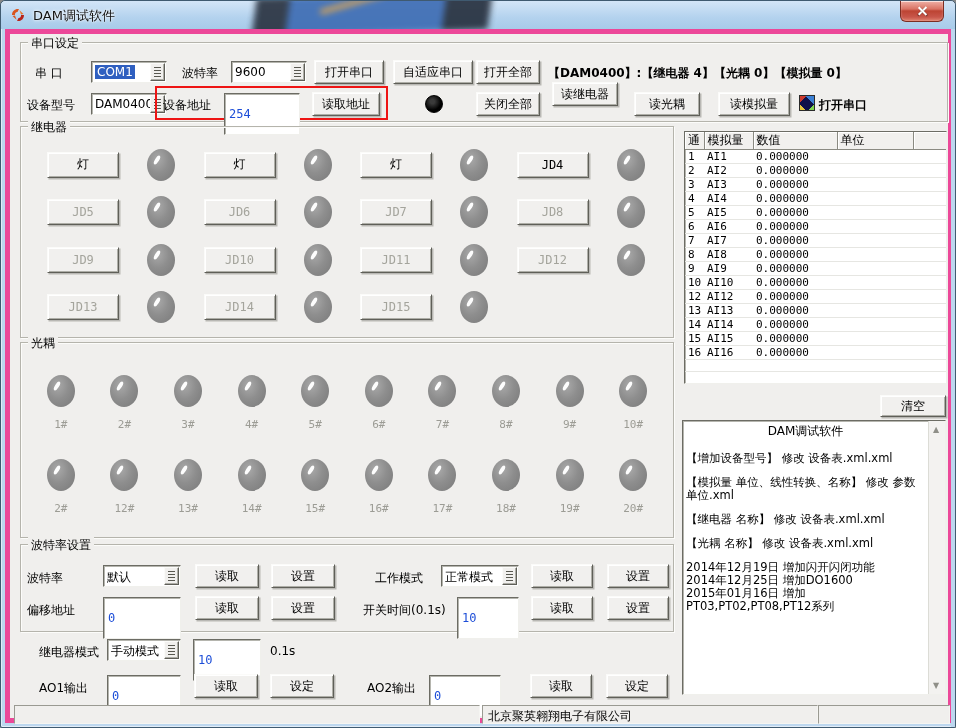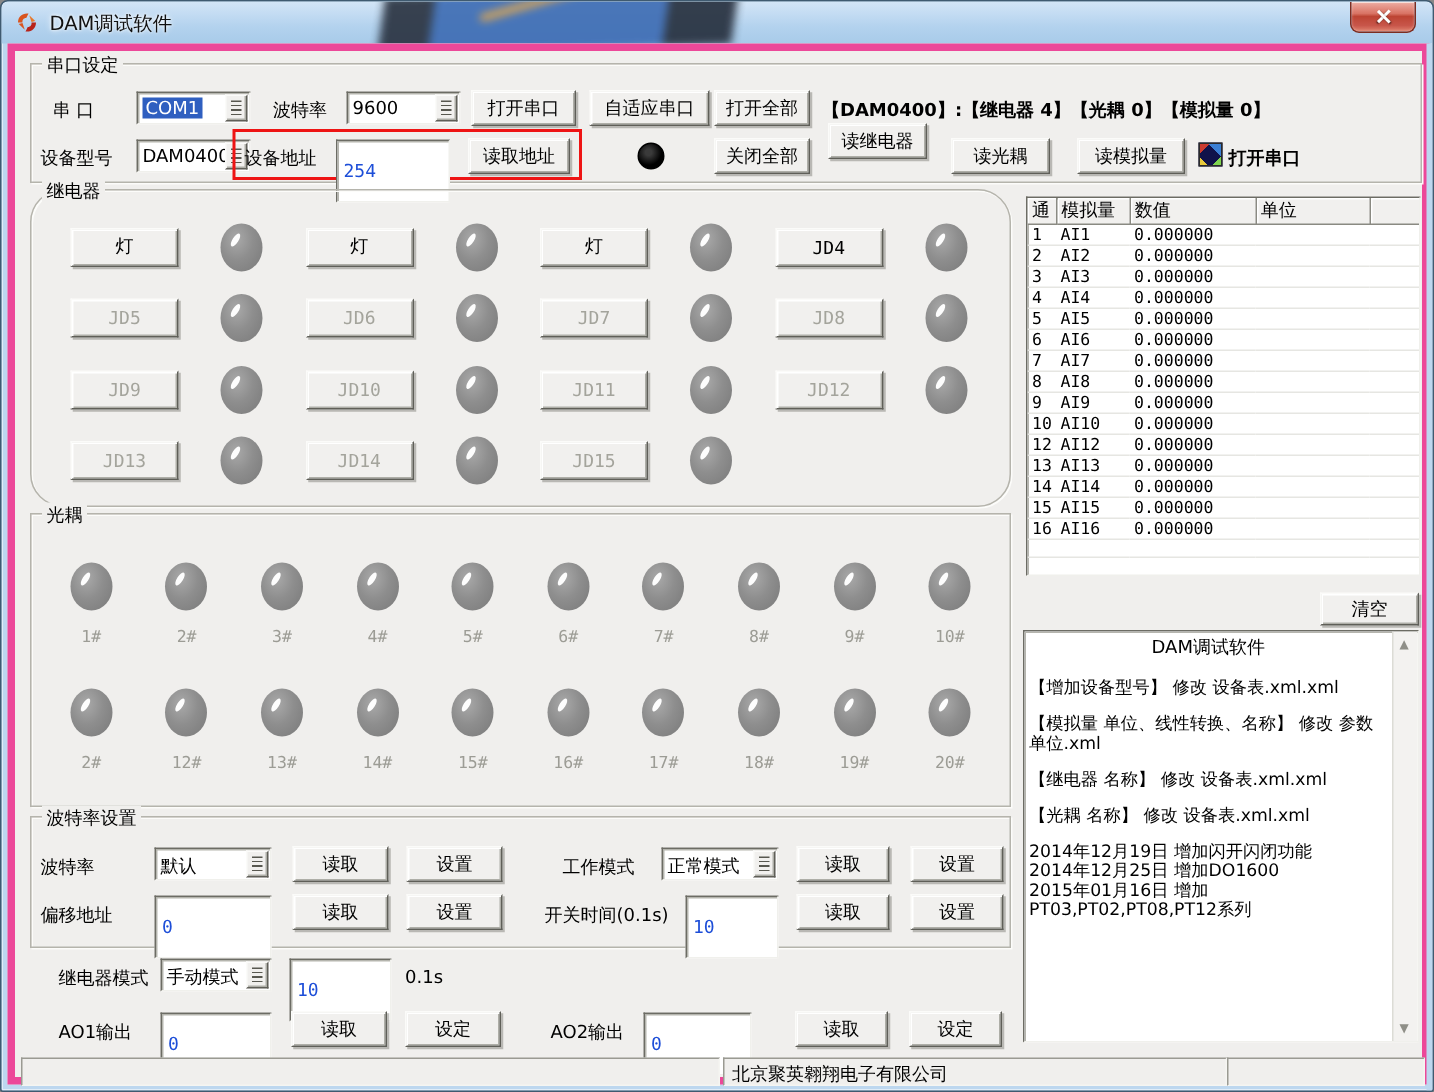--- a/index.html
+++ b/index.html
@@ -178,21 +178,21 @@
 
       <div class="btn3d" style="left:455px; top:49px; width:64px; height:24px;">关闭全部</div>
       <div class="btn3d" style="left:531px; top:39px; width:66px; height:24px;">读继电器</div>
       <div class="btn3d" style="left:613px; top:49px; width:66px; height:24px;">读光耦</div>
       <div class="btn3d" style="left:697px; top:49px; width:72px; height:24px;">读模拟量</div>
 
       <span class="debug-ico" style="left:778px; top:52px;"></span>
       <span class="lbl b" style="left:798px; top:54px;">打开串口</span>
     </div>
 
-    <div class="groupbox" style="left:10px; top:92px; width:654px; height:212px;border-radius:22px;">
+    <div class="groupbox" style="left:10px; top:92px; width:654px; height:212px;">
       <span class="legend">继电器</span>
       <div class="relay-grid">
           <div class="relay-cell">
             <div class="btn3d relay-btn">灯</div>
             <span class="sphere"></span>
           </div>
           <div class="relay-cell">
             <div class="btn3d relay-btn">灯</div>
             <span class="sphere"></span>
           </div>

